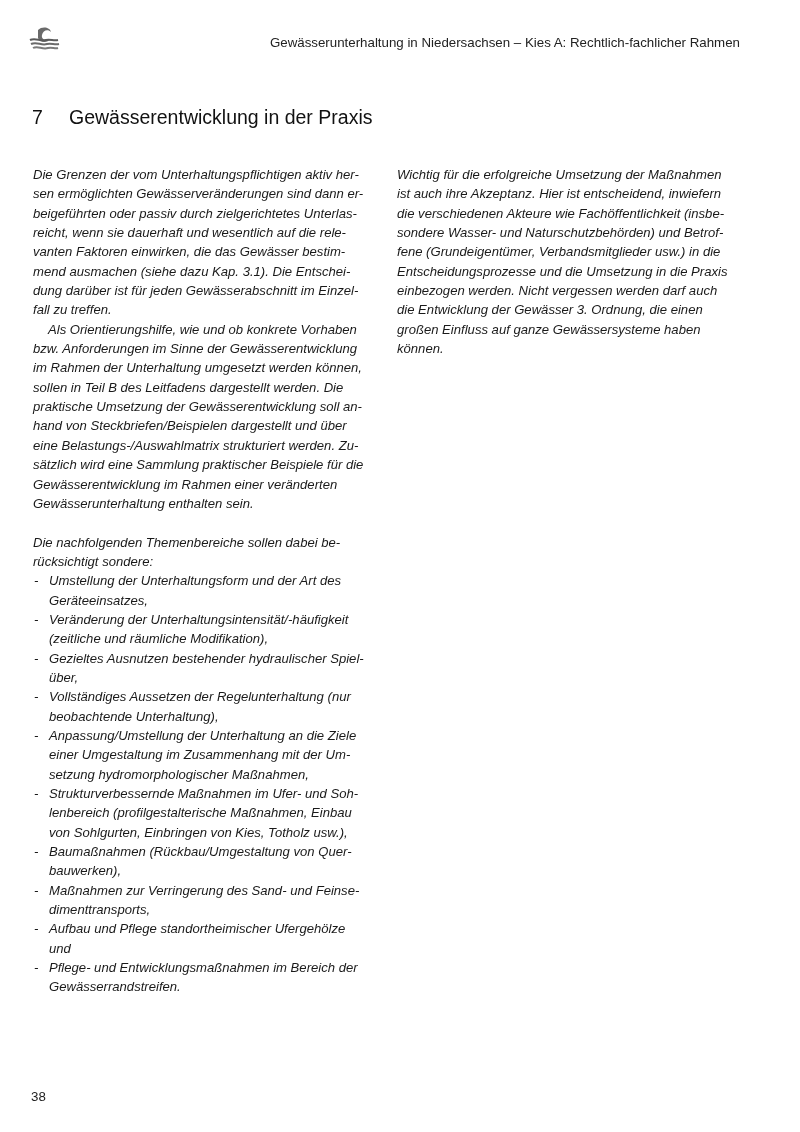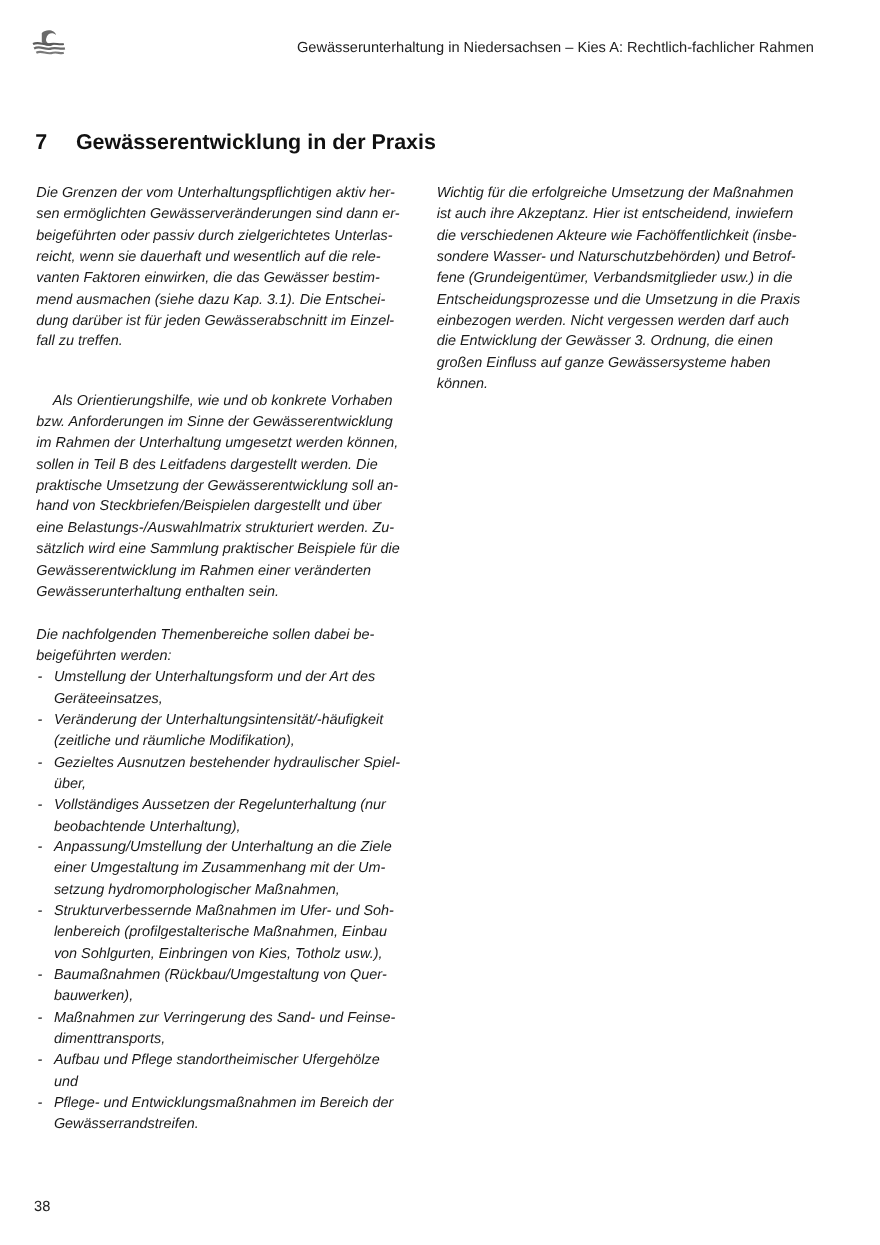--- a/index.html
+++ b/index.html
@@ -1,26 +1,26 @@
 <!DOCTYPE html>
 <html><head>
 <meta charset="utf-8">
 <style>
   html, body { margin:0; padding:0; background:#ffffff; }
   body { width:800px; height:1132px; position:relative; overflow:hidden;
          font-family:"Liberation Sans", sans-serif; color:#1a1a1a; }
   .logo { position:absolute; left:28px; top:26px; width:32px; height:26px; }
   .running-header { position:absolute; right:60px; top:35px; font-size:13.3px; color:#222; white-space:nowrap; }
-  .chapter-heading { position:absolute; left:32px; top:106px; font-size:19.5px; font-weight:bold; color:#111; white-space:nowrap;margin-top:12px; }
+  .chapter-heading { position:absolute; left:32px; top:106px; font-size:19.5px; font-weight:normal; color:#111; white-space:nowrap; }
   .chapter-heading .num { display:inline-block; width:37px; }
   .col { position:absolute; top:165px; font-size:13.1px; line-height:19.35px; color:#1a1a1a;font-style:italic; }
   .col-left { left:33px; width:345px; }
   .col-right { left:397px; width:345px; }
   .line { white-space:nowrap; display:block; height:19.35px; }
-  .indent { padding-left:15px;margin-top:34px; }
+  .indent { padding-left:15px; }
   .gap { height:19.35px; }
   .bullet-line { position:relative; padding-left:16px; white-space:nowrap; display:block; height:19.35px; }
   .bullet-line .dash { position:absolute; left:1px; top:0; }
   .page-number { position:absolute; left:31px; top:1089px; font-size:13.3px; color:#222; }
 </style>
 </head>
 <body>
 
 <div class="logo">
   <svg width="32" height="26" viewBox="0 0 32 26">
@@ -56,21 +56,21 @@
       <span class="line">praktische Umsetzung der Gewässerentwicklung soll an-</span>
       <span class="line">hand von Steckbriefen/Beispielen dargestellt und über</span>
       <span class="line">eine Belastungs-/Auswahlmatrix strukturiert werden. Zu-</span>
       <span class="line">sätzlich wird eine Sammlung praktischer Beispiele für die</span>
       <span class="line">Gewässerentwicklung im Rahmen einer veränderten</span>
       <span class="line">Gewässerunterhaltung enthalten sein.</span>
     </div>
   <div class="gap"></div>
   <div id="lp3">
       <span class="line">Die nachfolgenden Themenbereiche sollen dabei be-</span>
-      <span class="line">beigeführten werden:</span>
+      <span class="line">rücksichtigt sondere:</span>
     </div>
   <div id="bullets">
       <div>
         <span class="bullet-line"><span class="dash">-</span><span>Umstellung der Unterhaltungsform und der Art des</span></span>
         <span class="bullet-line"><span>Geräteeinsatzes,</span></span>
       </div>
       <div>
         <span class="bullet-line"><span class="dash">-</span><span>Veränderung der Unterhaltungsintensität/-häufigkeit</span></span>
         <span class="bullet-line"><span>(zeitliche und räumliche Modifikation),</span></span>
       </div>

